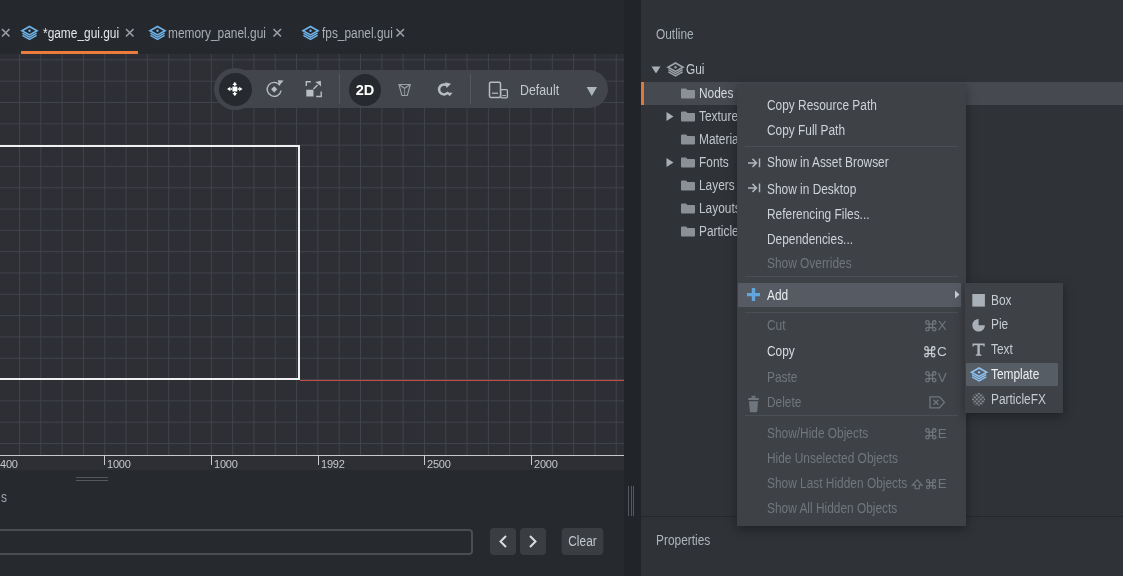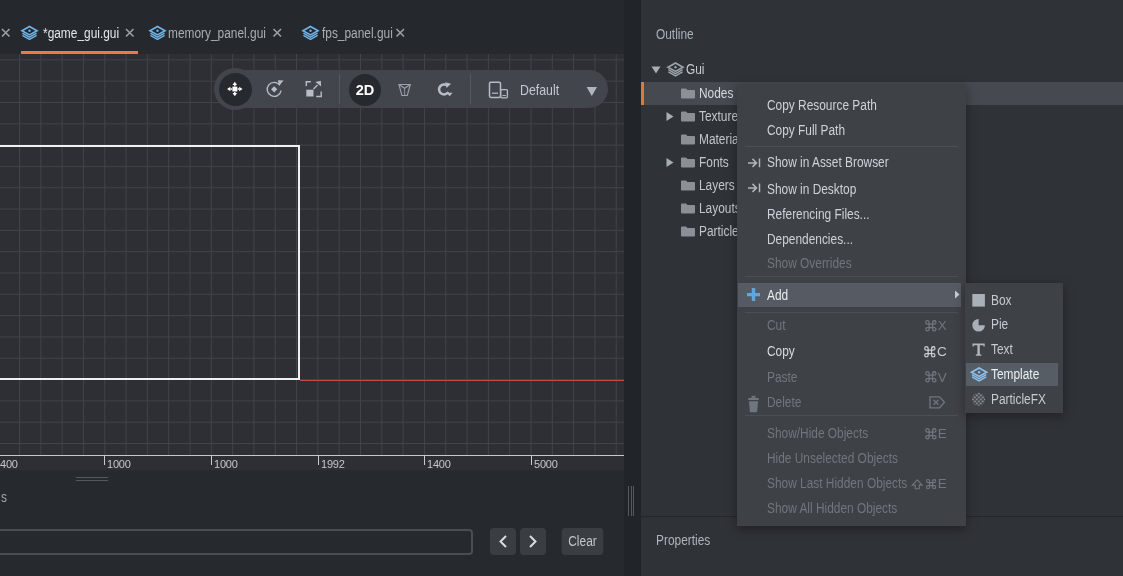--- a/index.html
+++ b/index.html
@@ -112,23 +112,23 @@
 <div class="abs" id="rulerline"></div>
 
 <div class="abs ticklabel" style="left:0px">400</div>
 <div class="abs tick" style="left:104px"></div>
 <div class="abs ticklabel" style="left:107px">1000</div>
 <div class="abs tick" style="left:211px"></div>
 <div class="abs ticklabel" style="left:214px">1000</div>
 <div class="abs tick" style="left:318px"></div>
 <div class="abs ticklabel" style="left:321px">1992</div>
 <div class="abs tick" style="left:424px"></div>
-<div class="abs ticklabel" style="left:427px">1400</div>
+<div class="abs ticklabel" style="left:427px">2500</div>
 <div class="abs tick" style="left:531px"></div>
-<div class="abs ticklabel" style="left:534px">5000</div>
+<div class="abs ticklabel" style="left:534px">2000</div>
 
 <div class="abs" id="toolbulge"></div>
 <div class="abs" id="toolbar"></div>
 <div class="abs tooldark" style="left:218.5px; top:72.5px; width:33px; height:33px;"></div>
 <div class="abs tooldark" style="left:349px; top:73.5px; width:32px; height:32px;"></div>
 <div class="abs tooldiv" style="left:339px;"></div>
 <div class="abs tooldiv" style="left:470px;"></div>
 <div class="abs" id="deftxt">Default</div>
 <svg class="abs" width="400" height="46" style="left:210px;top:66px">
 

